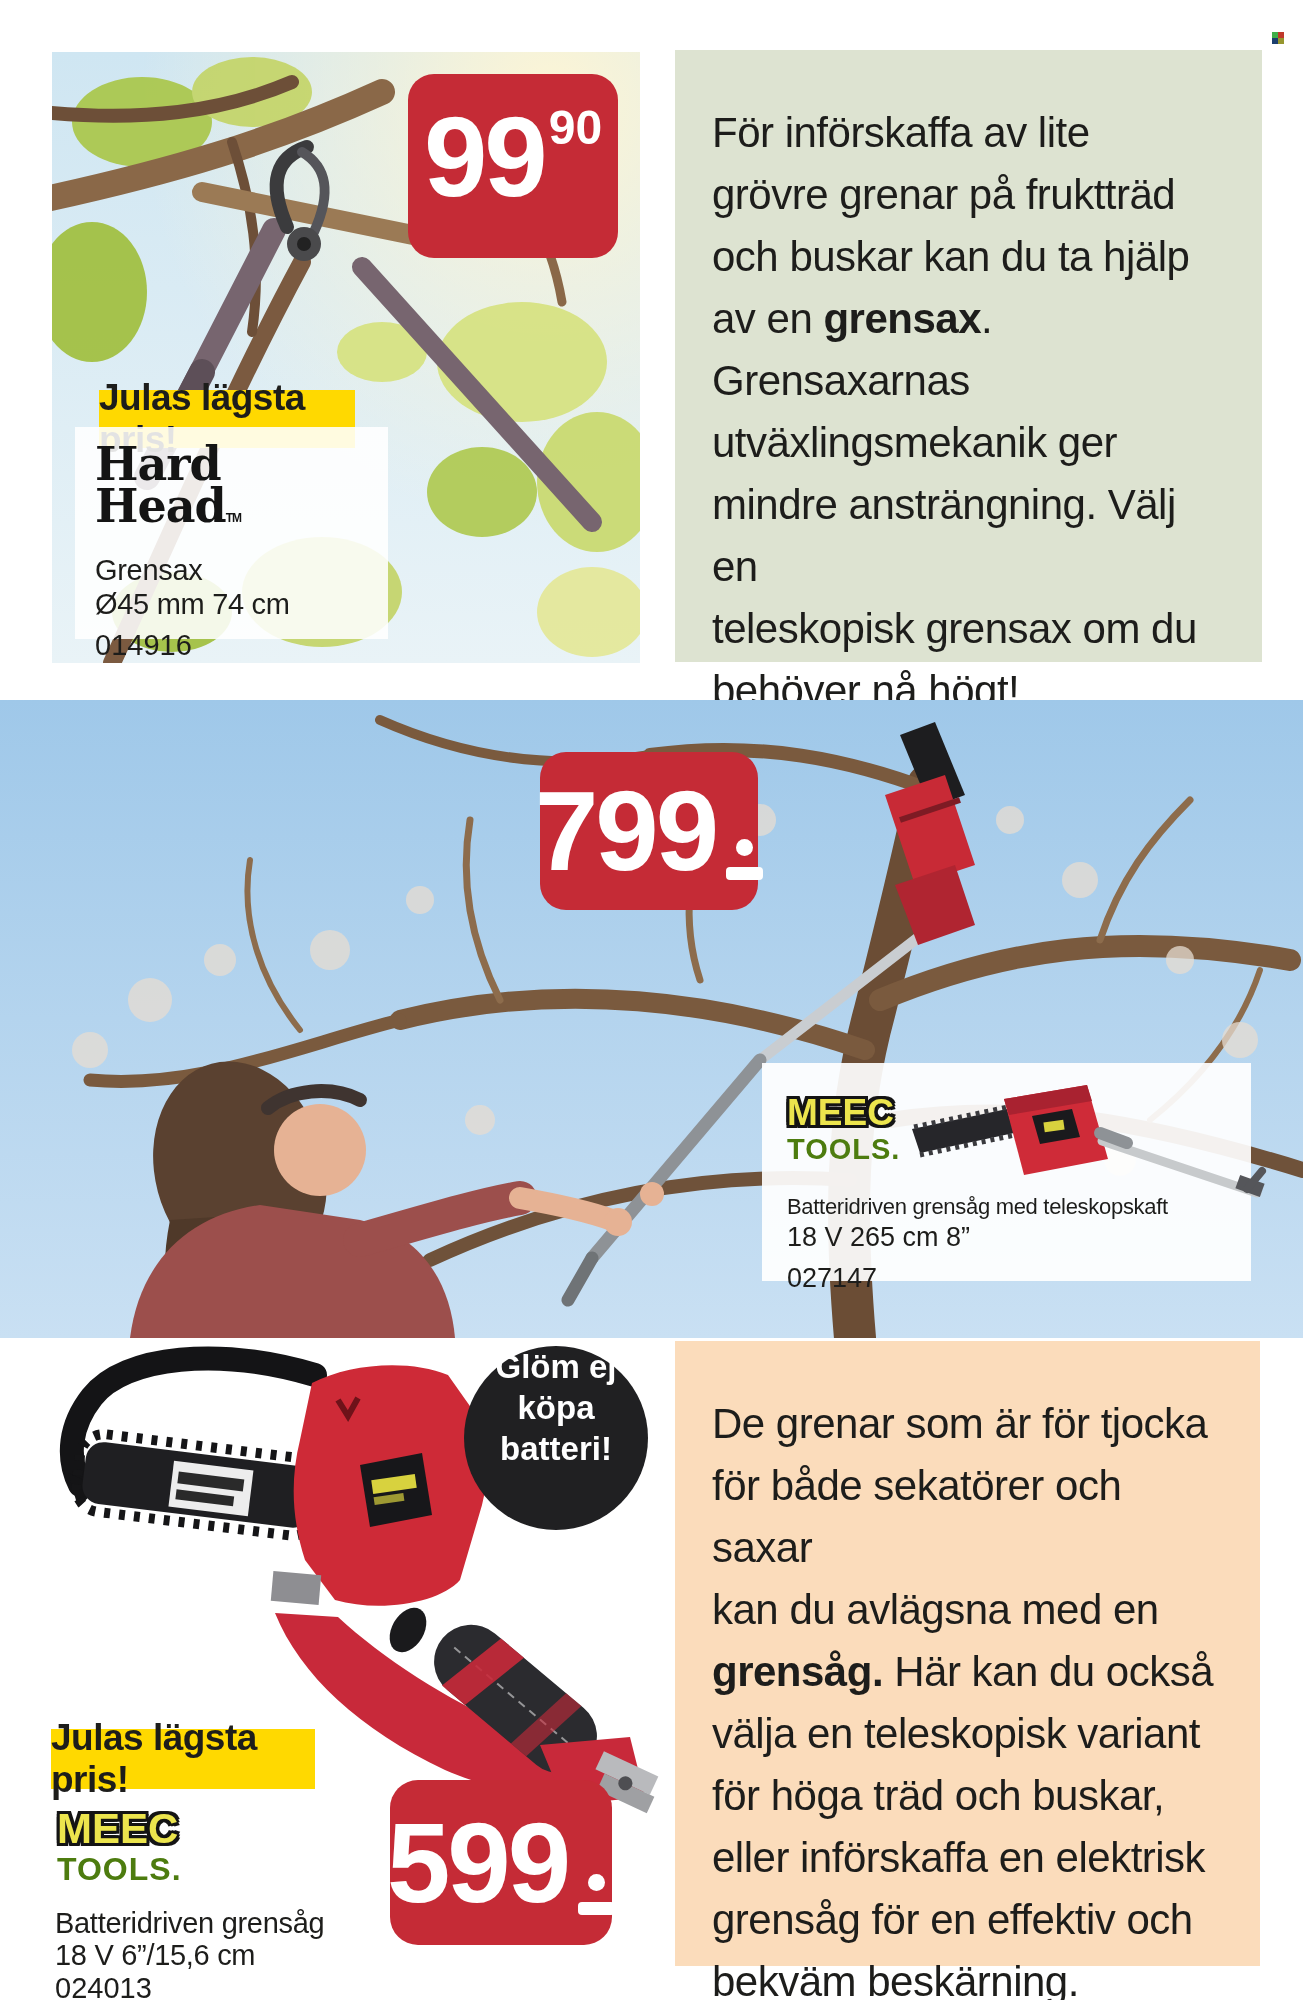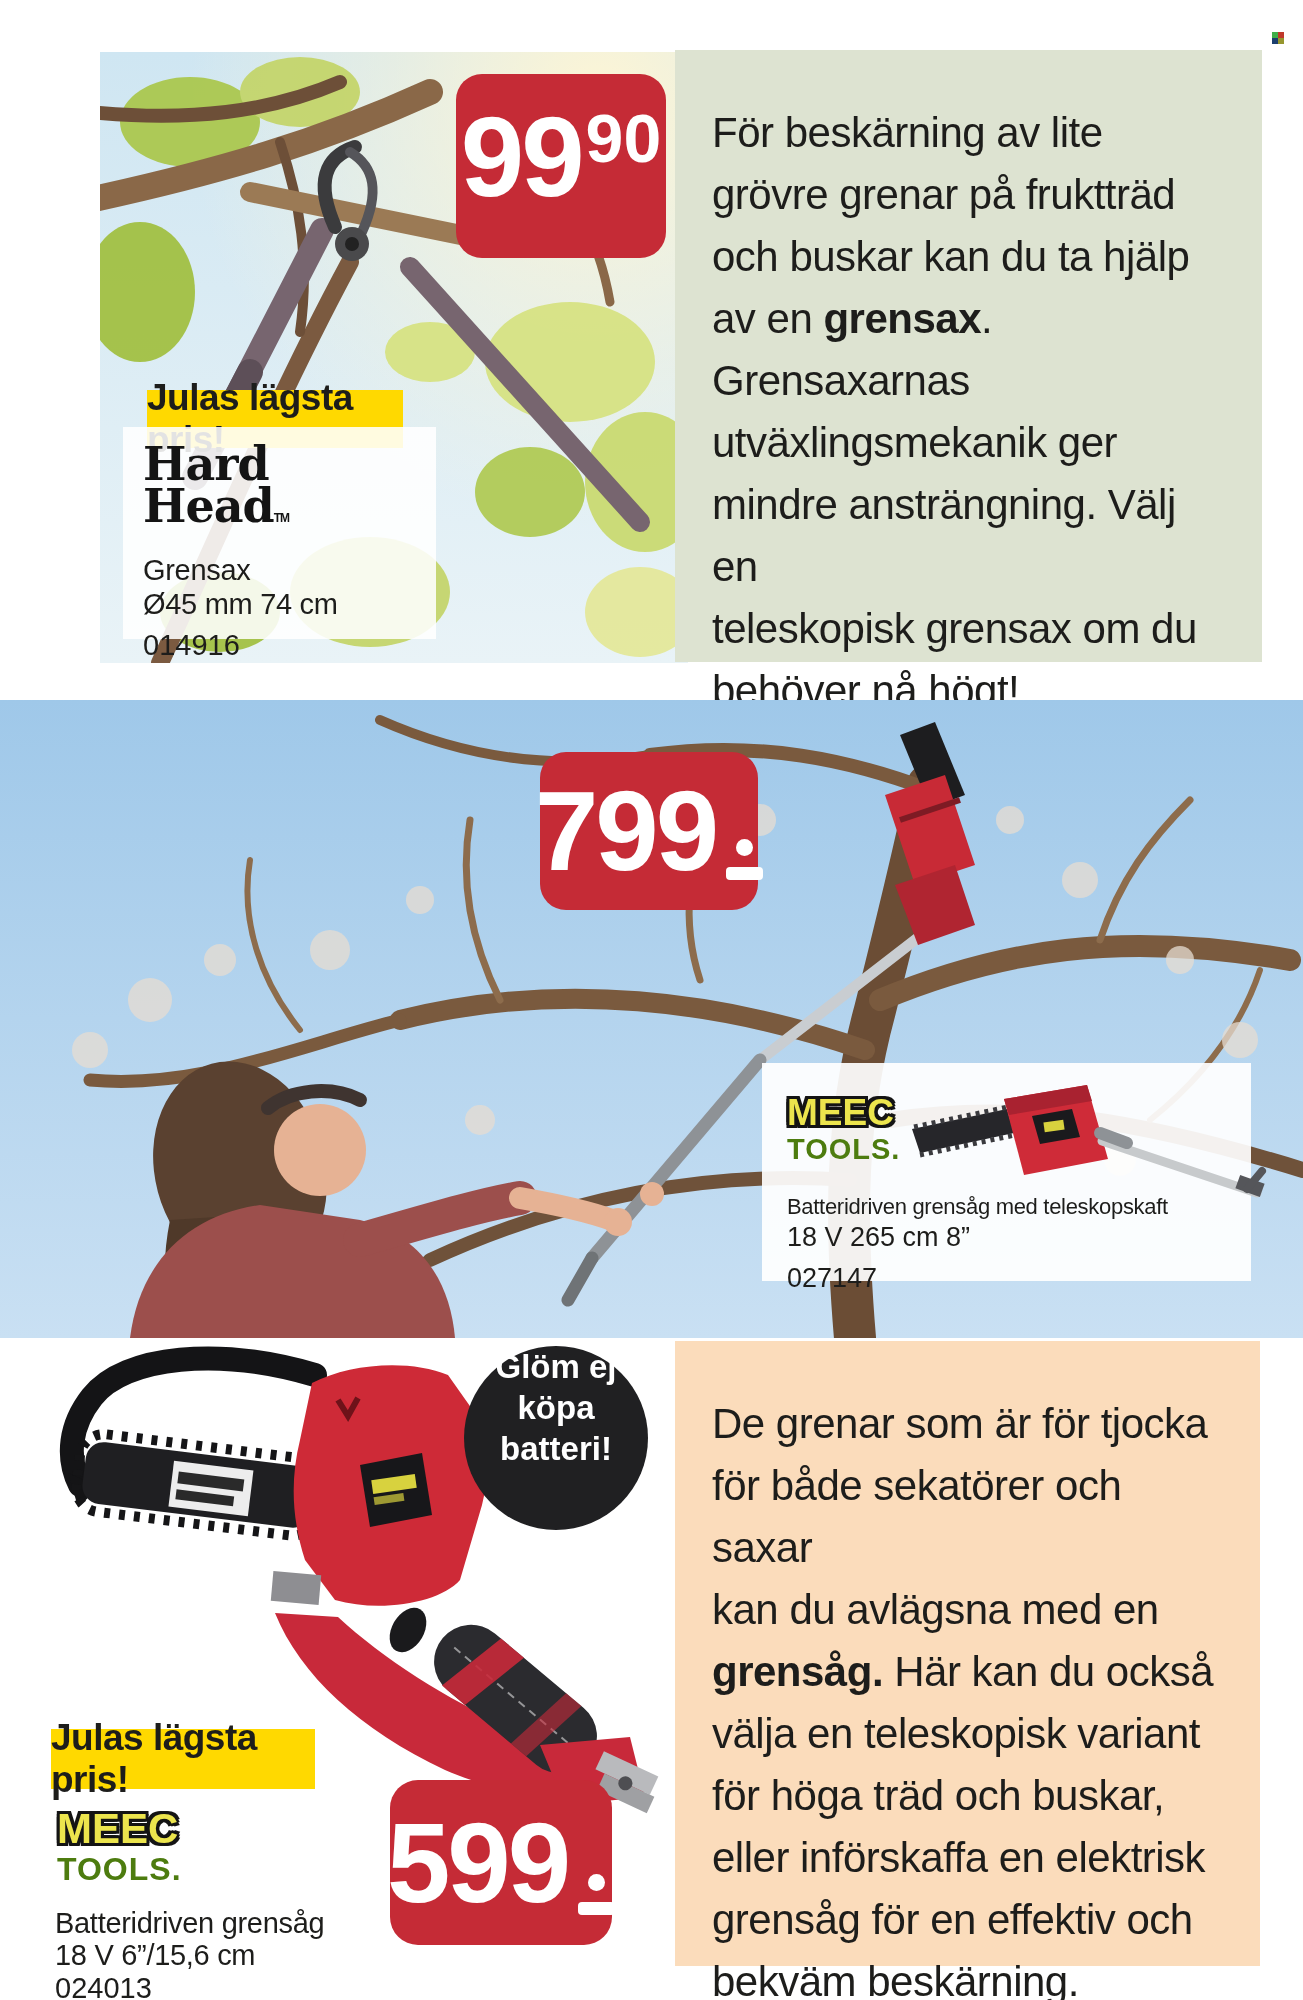--- a/index.html
+++ b/index.html
@@ -7,21 +7,21 @@
         font-family:"Liberation Sans",sans-serif;color:#1d1d1b;}
   .abs{position:absolute;}
   
   .photo{position:absolute;overflow:hidden;}
   .photo svg{display:block;}
   
   .price-badge{position:absolute;background:var(--badge_red,#c52b36);border-radius:26px;
                display:flex;justify-content:center;color:#fff;font-weight:bold;}
   .pb-main{font-size:114px;line-height:1;letter-spacing:-3px;}
   .badge-9990{align-items:flex-start;padding-top:26px;}
-  .badge-9990 .pb-sup{font-size:68px;line-height:1;margin-top:4px;margin-left:4px;font-weight:bold;}
+  .badge-9990 .pb-sup{font-size:48px;line-height:1;margin-top:4px;margin-left:4px;font-weight:bold;}
   .badge-mid,.badge-599{align-items:center;}
   .pmark{display:inline-flex;flex-direction:column;align-items:center;gap:11px;
          margin-left:10px;align-self:flex-end;margin-bottom:30px;}
   .pmark .dot{width:17px;height:17px;border-radius:50%;background:#fff;}
   .pmark .bar{width:37px;height:13px;border-radius:4px;background:#fff;}
   .visually-hidden{position:absolute;width:1px;height:1px;overflow:hidden;clip:rect(0 0 0 0);}
   
   .yellow-badge{position:absolute;background:var(--badge_yellow,#ffd900);color:#1d1d1b;
                 font-weight:bold;font-size:37px;display:flex;align-items:center;justify-content:flex-start;
                 letter-spacing:-0.5px;}
@@ -56,21 +56,21 @@
                 display:flex;flex-direction:column;align-items:center;justify-content:flex-start;}
   
   .print-marker{position:absolute;width:12px;height:12px;display:grid;
                 grid-template-columns:6px 6px;grid-template-rows:6px 6px;}
 </style>
 </head>
 <body>
 
 <div class="page">
 
-  <div class="photo" style="left:52px;top:52px;width:652px;height:611px;margin-left:48px;">
+  <div class="photo" style="left:52px;top:52px;width:652px;height:611px;">
     <svg width="588" height="611" viewBox="0 0 588 611">
       <defs>
         <linearGradient id="sky1" x1="0" y1="0" x2="0" y2="1">
           <stop offset="0" stop-color="#cfe6f2"></stop>
             <stop offset="1" stop-color="#e9f3f7"></stop>
         </linearGradient>
         <radialGradient id="sun1" cx="0.85" cy="0.08" r="0.7">
           <stop offset="0" stop-color="#fff6d4" stop-opacity="0.95"></stop>
           <stop offset="1" stop-color="#fff6d4" stop-opacity="0"></stop>
         </radialGradient>
@@ -121,21 +121,21 @@
         <div><span>Head</span><span class="tm">TM</span></div>
       </div>
       <div class="prod-line" style="margin-top:14px;">Grensax</div>
       <div class="prod-line">Ø45 mm 74 cm</div>
       <div class="artno" style="margin-top:8px;">014916</div>
     </div>
   </div>
 
   <div class="panel" style="left:675px;top:50px;width:587px;height:612px;background:var(--panel_green,#dde3d1);">
     <div class="panel-inner">
-        <div class="tline"><span>För beskärning av lite</span></div>
+        <div class="tline"><span>För införskaffa av lite</span></div>
         <div class="tline"><span>grövre grenar på fruktträd</span></div>
         <div class="tline"><span>och buskar kan du ta hjälp</span></div>
         <div class="tline"><span>av en </span><span class="b">grensax</span><span>. Grensaxarnas</span></div>
         <div class="tline"><span>utväxlingsmekanik ger</span></div>
         <div class="tline"><span>mindre ansträngning. Välj en</span></div>
         <div class="tline"><span>teleskopisk grensax om du</span></div>
         <div class="tline"><span>behöver nå högt!</span></div>
       </div>
   </div>
 

